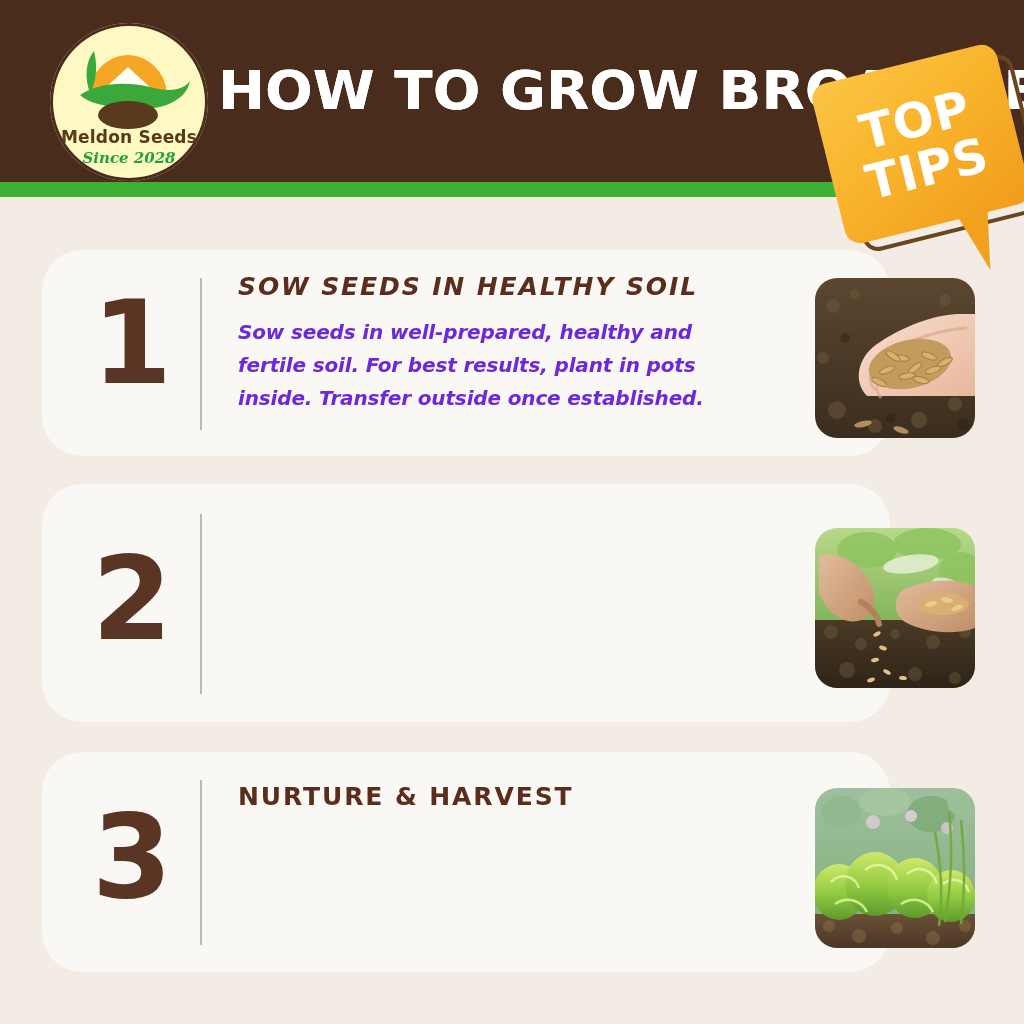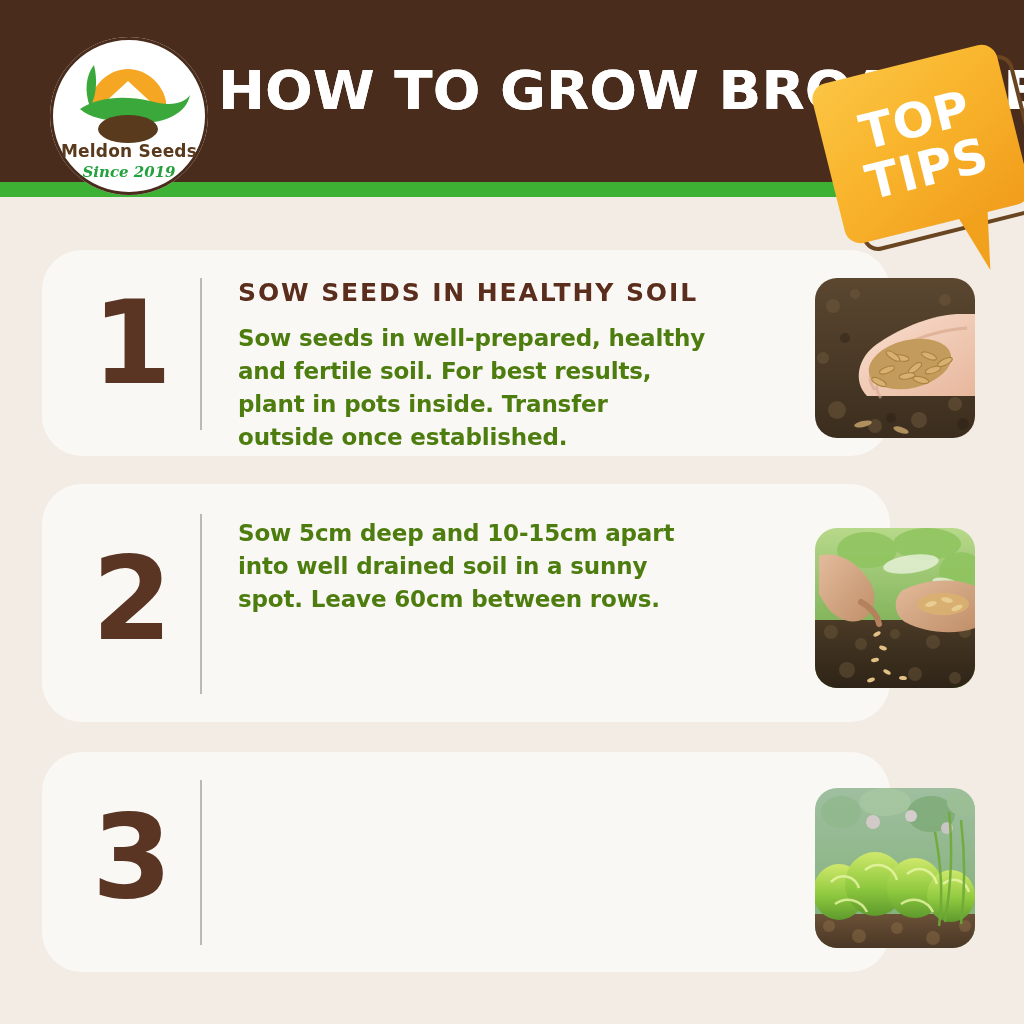--- a/index.html
+++ b/index.html
@@ -26,24 +26,24 @@
   }
   .green-stripe {
     position:absolute; left:0; top:182px;
     width:1024px; height:15px;
     background:#3cb134;
   }
 
   
   .logo {
     position:absolute;
-    left:50px; top:37px;
+    left:50px; top:23px;
     width:158px; height:158px;
     border-radius:50%;
-    background:#ffffff;
+    background:#fef9c3;
     box-shadow:0 0 0 3px #4a2c1d inset;
     overflow:hidden;
     z-index:6;
   }
   .logo-art {
     position:absolute; left:0; top:14px;
     width:158px; height:92px;
   }
   .logo-name {
     position:absolute; left:0; top:104px; width:158px;
@@ -165,43 +165,44 @@
   }
   #card-1 .divider { top:28px; height:152px; }
   #card-2 .divider { top:30px; height:180px; }
   #card-3 .divider { top:28px; height:165px; }
 
   .card-body {
     position:absolute;
     left:196px;
     width:470px;
   }
-  #card-1 .card-body { top:28px; }
+  #card-1 .card-body { top:22px;font-style:italic; }
   #card-2 .card-body { top:33px; }
   #card-3 .card-body { top:30px; }
 
   #card-3 .card-body { width:490px; }
 
   .card-heading {
     color:#5a2d1c;
     font-family:"DejaVu Sans", sans-serif;
     font-weight:bold;
     font-size:25px;
     line-height:30px;
     letter-spacing:1.9px;
     text-transform:uppercase;
     margin-bottom:14px;
   }
   .card-text {
-    color:#4d7c0f;
-    font-family:"DejaVu Sans", sans-serif;
-    font-weight:bold;
-    font-size:23px;
+    color:#6d28d9;
+    font-family:"DejaVu Sans", sans-serif;
+    font-weight:bold;
+    font-size:20px;
     line-height:33px;
     letter-spacing:-0.15px;
+    margin-top:12px;
   }
 
   
   .photo {
     position:absolute;
     left:815px;
     width:160px; height:160px;
     border-radius:22px;
     overflow:hidden;
     z-index:3;
@@ -225,21 +226,21 @@
   <div class="logo">
     <svg class="logo-art" viewBox="0 0 158 92">
       <path d="M78 18 C96 18 112 32 116 50 L116 56 L40 56 L40 50 C44 32 60 18 78 18 Z" fill="#f5a623"></path>
       <path d="M78 30 L104 54 L104 62 L52 62 L52 54 Z" fill="#fffdf8"></path>
       <rect x="72" y="48" width="13" height="14" rx="5" fill="#5a3a1c"></rect>
       <path d="M44 14 C36 24 34 40 40 56 C46 46 48 30 44 14 Z" fill="#3aa83a"></path>
       <path d="M30 58 C48 46 74 44 100 50 C122 56 134 52 140 44 C136 64 112 74 80 72 C56 70 38 66 30 58 Z" fill="#3aa83a"></path>
       <ellipse cx="78" cy="78" rx="30" ry="14" fill="#5a3a1c"></ellipse>
     </svg>
     <div class="logo-name">Meldon Seeds</div>
-    <div class="logo-since">Since 2019</div>
+    <div class="logo-since">Since 2028</div>
   </div>
 
   <div class="badge-wrap">
     <div class="badge-outline"></div>
     <div class="badge-tail"></div>
     <div class="badge-body"></div>
     <div class="badge-text">
       <span>TOP</span>
       <span>TIPS</span>
     </div>
@@ -251,28 +252,28 @@
     <div class="card-body">
       <div class="card-heading">SOW SEEDS IN HEALTHY SOIL</div>
       <div class="card-text">Sow seeds in well-prepared, healthy and fertile soil. For best results, plant in pots inside. Transfer outside once established.</div>
     </div>
   </div>
 
   <div class="card" id="card-2">
     <div class="step-number">2</div>
     <div class="divider"></div>
     <div class="card-body">
-      <div class="card-text">Sow 5cm deep and 10-15cm apart into well drained soil in a sunny spot. Leave 60cm between rows.</div>
     </div>
   </div>
 
   <div class="card" id="card-3">
     <div class="step-number">3</div>
     <div class="divider"></div>
     <div class="card-body">
+      <div class="card-heading">NURTURE &amp; HARVEST</div>
     </div>
   </div>
 
   <div class="photo" id="photo-1">
     <svg viewBox="0 0 160 160">
       <defs>
         <linearGradient id="soil1" x1="0" y1="0" x2="0" y2="1">
           <stop offset="0%" stop-color="#5b4730"></stop>
             <stop offset="100%" stop-color="#3b2d1e"></stop>
         </linearGradient>

